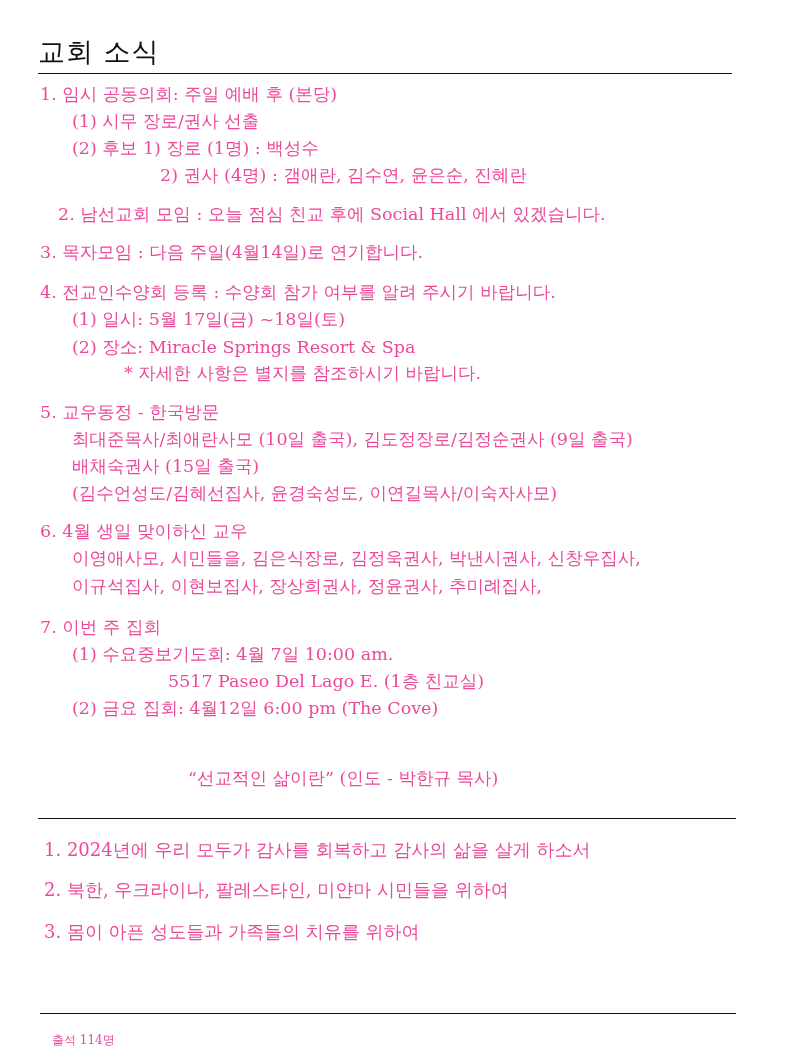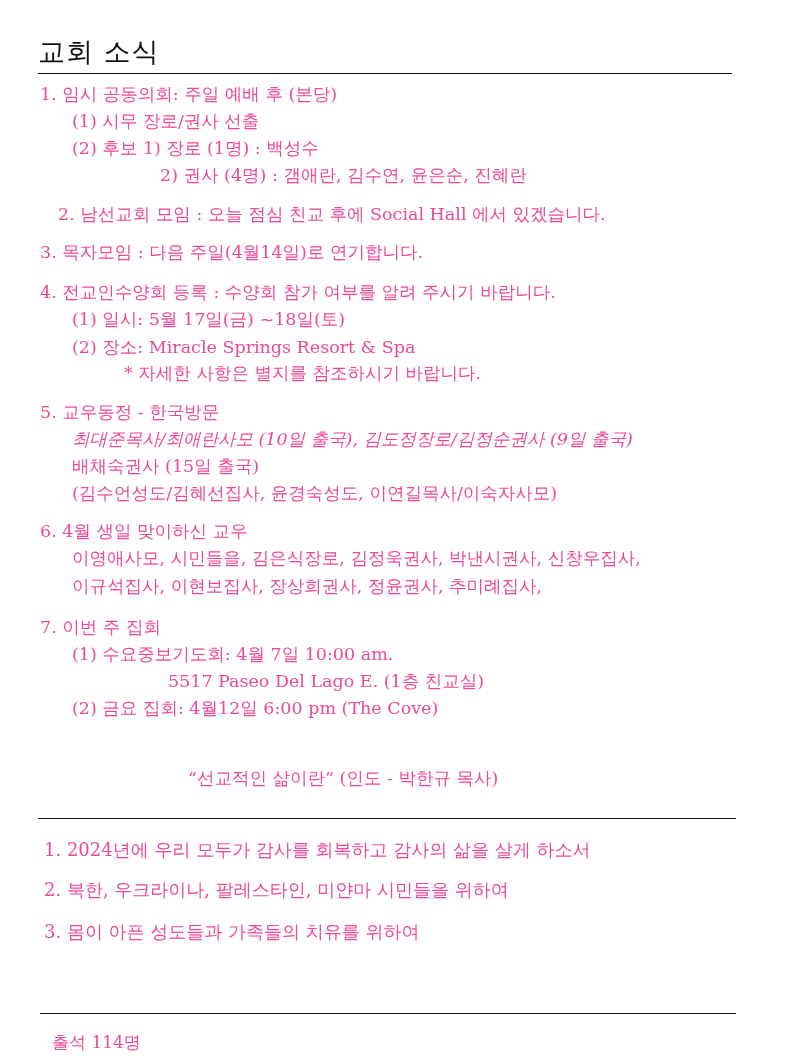--- a/index.html
+++ b/index.html
@@ -42,21 +42,21 @@
       font-size: 17.5px;
       line-height: 1;
       white-space: nowrap;
       color: #ec4899;
       transform-origin: left top;
     }
     .prayer {
       font-size: 18px;
     }
     .stat {
-      font-size: 17px;
+      font-size: 12px;
       text-align: right;
     }
   </style>
 </head>
 <body>
 
 <div class="page">
 
   <h2 class="section-title" style="left:38px; top:38px;">교회 소식</h2>
   <div class="rule" style="left:38px; top:73px; width:694px;"></div>
@@ -78,21 +78,21 @@
 
   <div>
     <div class="line" style="left:40px; top:284px;">4. 전교인수양회 등록 : 수양회 참가 여부를 알려 주시기 바랍니다.</div>
     <div class="line" style="left:72px; top:311px;">(1) 일시: 5월 17일(금) ~18일(토)</div>
     <div class="line" style="left:72px; top:339px;">(2) 장소: Miracle Springs Resort &amp; Spa</div>
     <div class="line" style="left:124px; top:365px;">* 자세한 사항은 별지를 참조하시기 바랍니다.</div>
   </div>
 
   <div>
     <div class="line" style="left:40px; top:404px;">5. 교우동정 - 한국방문</div>
-    <div class="line" style="left:72px; top:431px;font-style:italic;">최대준목사/최애란사모 (10일 출국), 김도정장로/김정순권사 (9일 출국)</div>
+    <div class="line" style="left:72px; top:431px;">최대준목사/최애란사모 (10일 출국), 김도정장로/김정순권사 (9일 출국)</div>
     <div class="line" style="left:72px; top:458px;">배채숙권사 (15일 출국)</div>
     <div class="line" style="left:72px; top:485px;">(김수언성도/김혜선집사, 윤경숙성도, 이연길목사/이숙자사모)</div>
   </div>
 
   <div>
     <div class="line" style="left:40px; top:523px;">6. 4월 생일 맞이하신 교우</div>
     <div class="line" style="left:72px; top:550px;">이영애사모, 시민들을, 김은식장로, 김정욱권사, 박낸시권사, 신창우집사,</div>
     <div class="line" style="left:72px; top:578px;">이규석집사, 이현보집사, 장상희권사, 정윤권사, 추미례집사,</div>
   </div>
 

